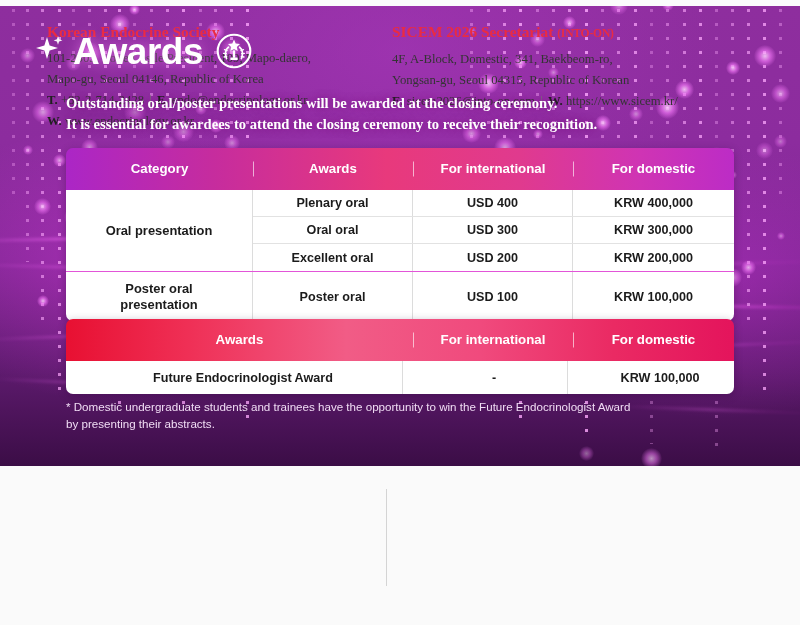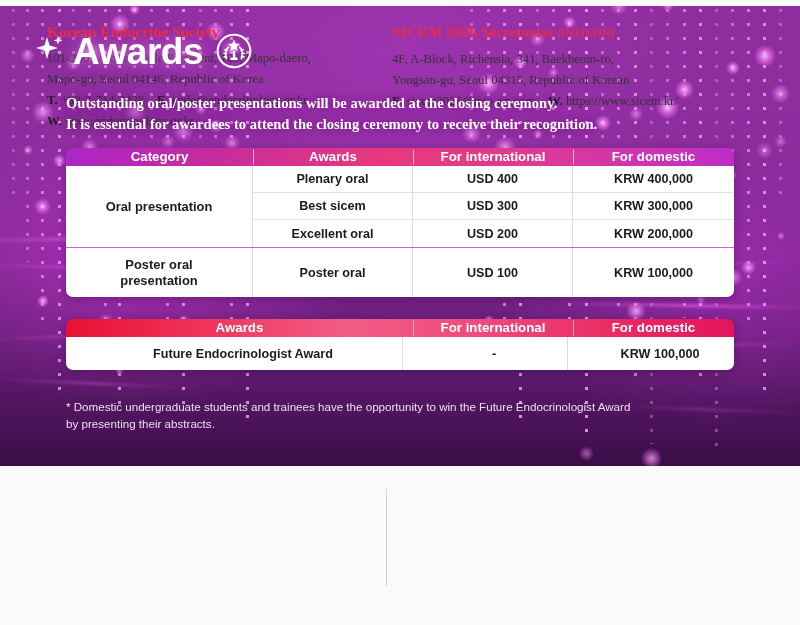--- a/index.html
+++ b/index.html
@@ -114,21 +114,21 @@
     z-index: 3;
     border-radius: 7px;
     overflow: hidden;
     box-shadow: 0 2px 9px rgba(40,0,50,0.30);
   }
   .tbl-a { left: 66px; top: 143px; width: 668px; }
   .tbl-b { left: 66px; top: 314px; width: 668px; }
 
   .thead {
     display: flex;
-    height: 18px;
+    height: 42px;
     align-items: center;
   }
   .thead-a { background: linear-gradient(90deg, #ab26c6 0%, #c62c9e 22%, #e8397c 48%, #e03a8e 68%, #cf34b4 86%, #bc2cc6 100%); }
   .thead-b { background: linear-gradient(90deg, #e81032 0%, #ef2f55 18%, #f15c86 42%, #f04a7d 62%, #ea2a63 82%, #e4145c 100%); }
 
   .th {
     color: #ffffff;
     font-size: 13.3px;
     font-weight: 700;
     text-align: center;
@@ -412,21 +412,21 @@
           <div class="group-cell c-cat">Oral presentation</div>
           <div class="sub-wrap">
 
             <div class="sub-row">
               <div class="td c-awd">Plenary oral</div>
               <div class="td c-intl">USD 400</div>
               <div class="td c-dom">KRW 400,000</div>
             </div>
 
             <div class="sub-row">
-              <div class="td c-awd">Best sicem</div>
+              <div class="td c-awd">Oral oral</div>
               <div class="td c-intl">USD 300</div>
               <div class="td c-dom">KRW 300,000</div>
             </div>
 
             <div class="sub-row">
               <div class="td c-awd">Excellent oral</div>
               <div class="td c-intl">USD 200</div>
               <div class="td c-dom">KRW 200,000</div>
             </div>
 
@@ -494,21 +494,21 @@
       <b>W.</b>
       <span>www.endocrinology.or.kr</span>
     </div>
   </div>
 
   <div class="fcol fcol-right">
     <div class="f-title">
       <span>SICEM 2026 Secretariat</span>
       <span class="sub">(INTO-ON)</span>
     </div>
-    <div class="f-line">4F, A-Block, Richensia, 341, Baekbeom-ro,</div>
+    <div class="f-line">4F, A-Block, Domestic, 341, Baekbeom-ro,</div>
     <div class="f-line">Yongsan-gu, Seoul 04315, Republic of Korean</div>
     <div class="f-line">
       <b>E.</b>
       <span>sicem2026@into-on.com</span>
       <span class="f-sep">|</span>
       <b>W.</b>
       <span>https://www.sicem.kr/</span>
     </div>
   </div>
 

